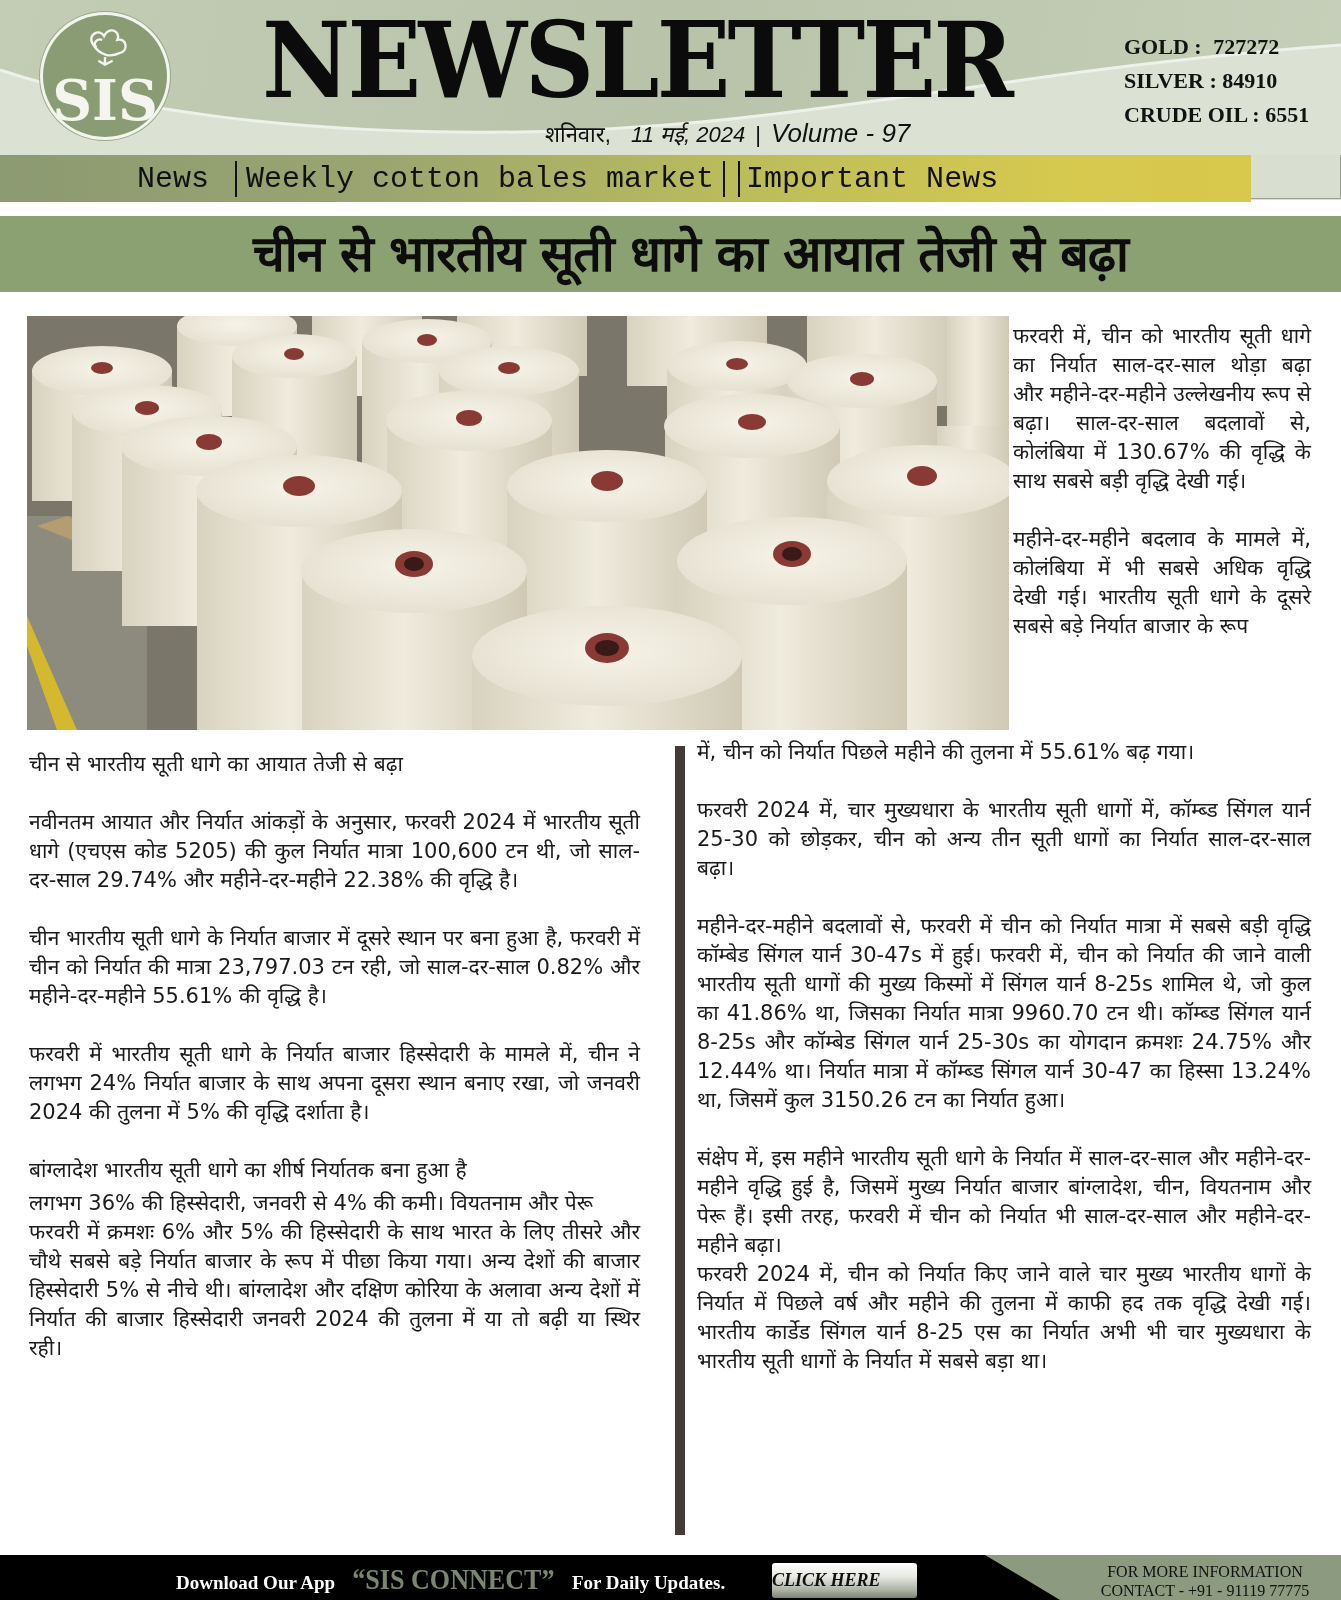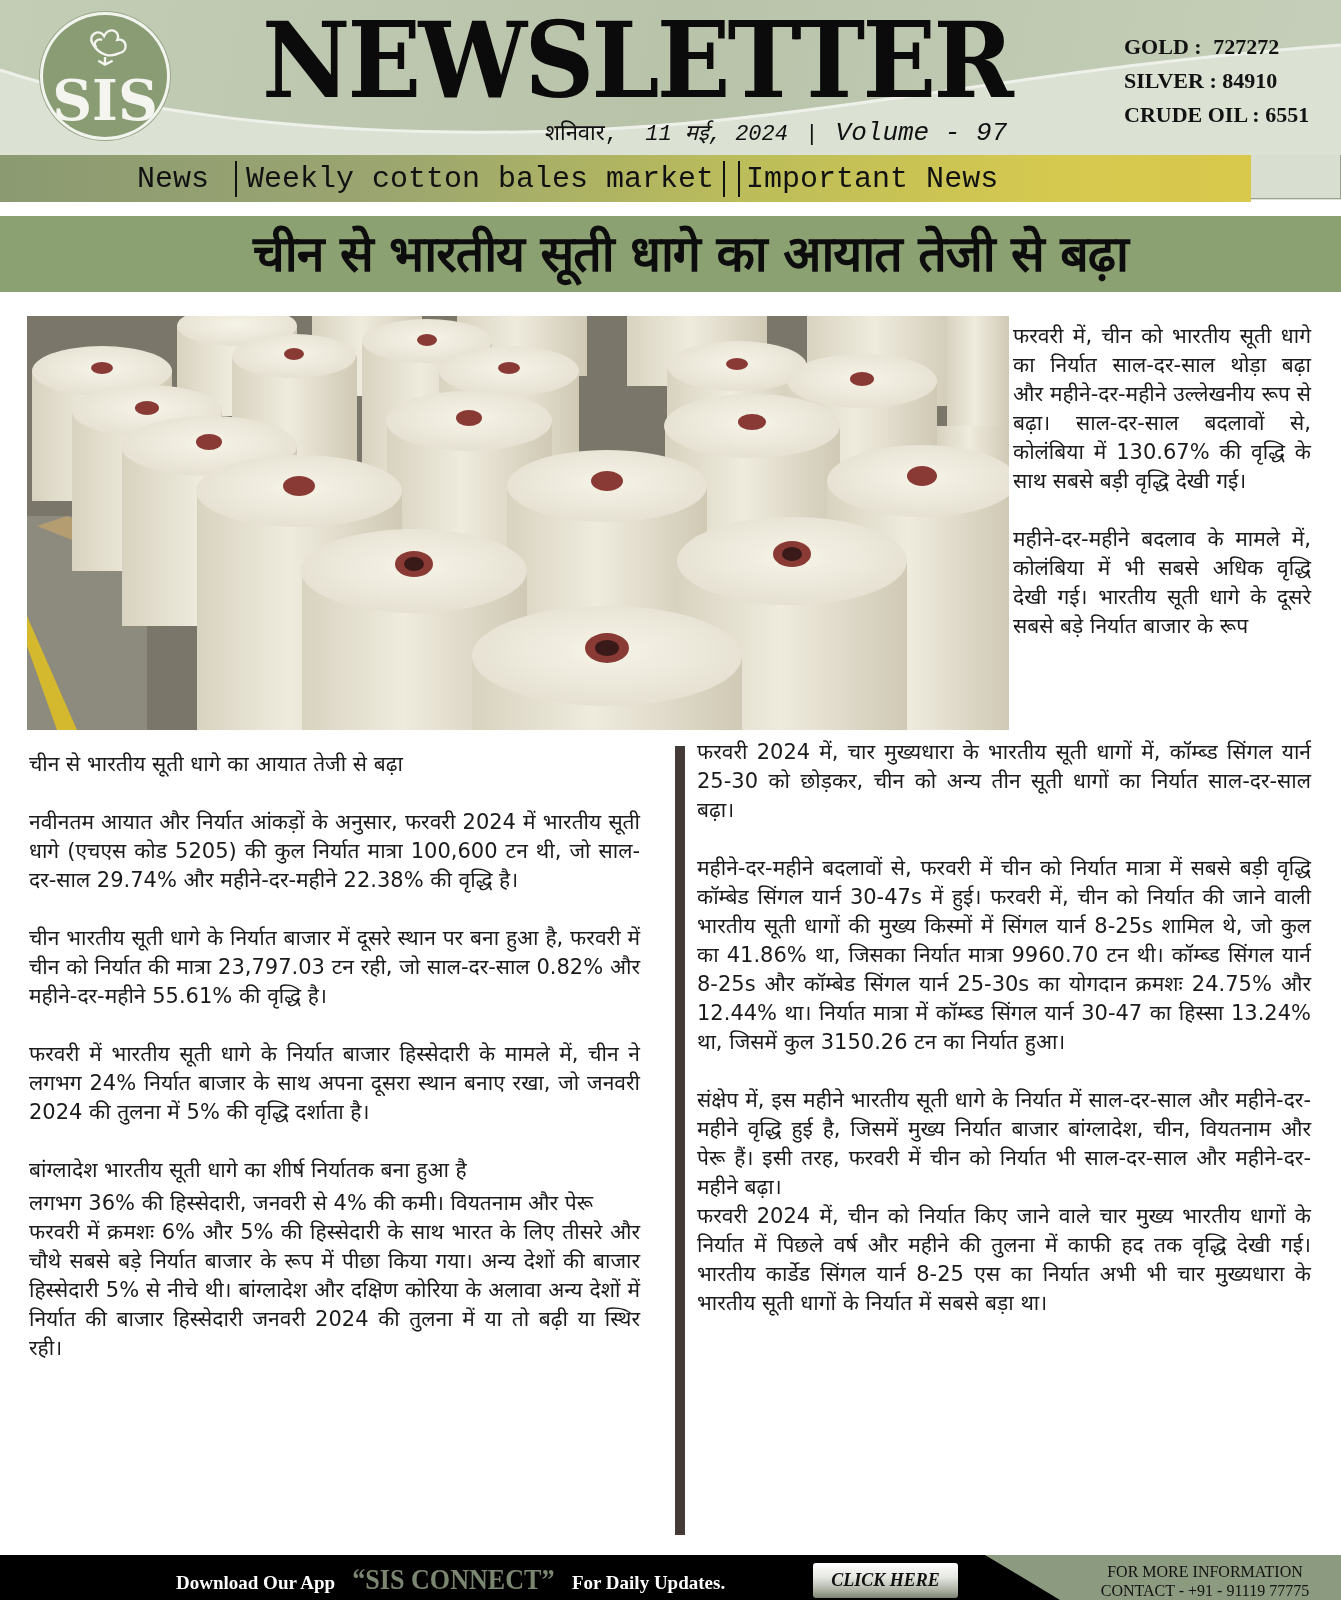--- a/index.html
+++ b/index.html
@@ -23,21 +23,21 @@
   .logo svg { width: 100%; height: 100%; }
   .title {
     position: absolute; left: 262px; top: 6px; width: 720px; height: 110px;
     font-family: "DejaVu Serif", serif; font-weight: bold;
     font-size: 104px; line-height: 110px; color: #0b0b0b;
     letter-spacing: -3px; transform: scaleX(0.93); transform-origin: left center;
     white-space: nowrap;
   }
   .dateline {
     position: absolute; left: 545px; top: 116px; height: 34px;
-    font-family: Liberation Mono, monospace; font-size: 22px; line-height: 34px;
+    font-family: Liberation Sans, sans-serif; font-size: 22px; line-height: 34px;
     color: #111; white-space: nowrap; font-style: italic;
   }
   .dateline .day { font-style: normal; }
   .dateline .sep { font-style: normal; margin: 0 4px; }
   .dateline .vol { font-size: 26px; }
   .rates {
     position: absolute; left: 1124px; top: 30px; width: 210px;
     font-family: "Liberation Serif", serif; font-weight: bold; font-size: 22px;
     line-height: 34px; color: #121212; white-space: nowrap;
   }
@@ -120,25 +120,25 @@
     position: absolute; left: 176px; top: 1560px; height: 38px;
     display: flex; align-items: baseline; white-space: nowrap;
     font-family: "Liberation Serif", serif; font-weight: bold; color: #fff;
     font-size: 19px; line-height: 38px;
   }
   .app-name {
     font-size: 29px; color: #7a8670; margin: 0 6px; font-weight: bold;
     transform: scaleX(0.9); display: inline-block;
   }
   .click-btn {
-    position: absolute; left: 813px; top: 1563px; width: 145px; height: 35px;
+    position: absolute; left: 772px; top: 1563px; width: 145px; height: 35px;
     border-radius: 3px;
     background: linear-gradient(180deg, #ffffff 0%, #e6e8e2 40%, #a8ad9f 80%, #7b8373 100%);
     font-family: "Liberation Serif", serif; font-weight: bold; font-style: italic;
-    font-size: 18px; line-height: 35px; text-align: center; color: #111;
+    font-size: 18px; line-height: 35px; text-align: left; color: #111;
     cursor: pointer;
   }
   .contact {
     position: absolute; left: 1080px; top: 1562px; width: 250px;
     text-align: center;
     font-family: "Liberation Serif", serif; font-size: 16px; line-height: 19px; color: #111;
     white-space: nowrap;
   }
 </style>
 </head>
@@ -308,20 +308,21 @@
   <p>चीन भारतीय सूती धागे के निर्यात बाजार में दूसरे स्थान पर बना हुआ है, फरवरी में चीन को निर्यात की मात्रा 23,797.03 टन रही, जो साल-दर-साल 0.82% और महीने-दर-महीने 55.61% की वृद्धि है।</p>
   <p>फरवरी में भारतीय सूती धागे के निर्यात बाजार हिस्सेदारी के मामले में, चीन ने लगभग 24% निर्यात बाजार के साथ अपना दूसरा स्थान बनाए रखा, जो जनवरी 2024 की तुलना में 5% की वृद्धि दर्शाता है।</p>
   <p style="margin-bottom:4px;text-align:left;">बांग्लादेश भारतीय सूती धागे का शीर्ष निर्यातक बना हुआ है</p>
   <p style="margin-bottom:0;">लगभग 36% की हिस्सेदारी, जनवरी से 4% की कमी। वियतनाम और पेरू</p>
   <p>फरवरी में क्रमशः 6% और 5% की हिस्सेदारी के साथ भारत के लिए तीसरे और चौथे सबसे बड़े निर्यात बाजार के रूप में पीछा किया गया। अन्य देशों की बाजार हिस्सेदारी 5% से नीचे थी। बांग्लादेश और दक्षिण कोरिया के अलावा अन्य देशों में निर्यात की बाजार हिस्सेदारी जनवरी 2024 की तुलना में या तो बढ़ी या स्थिर रही।</p>
 </div>
 
 <div class="divider"></div>
 
 <div class="right-col body-text">
+  <p>में, चीन को निर्यात पिछले महीने की तुलना में 55.61% बढ़ गया।</p>
   <p>फरवरी 2024 में, चार मुख्यधारा के भारतीय सूती धागों में, कॉम्ब्ड सिंगल यार्न 25-30 को छोड़कर, चीन को अन्य तीन सूती धागों का निर्यात साल-दर-साल बढ़ा।</p>
   <p>महीने-दर-महीने बदलावों से, फरवरी में चीन को निर्यात मात्रा में सबसे बड़ी वृद्धि कॉम्बेड सिंगल यार्न 30-47s में हुई। फरवरी में, चीन को निर्यात की जाने वाली भारतीय सूती धागों की मुख्य किस्मों में सिंगल यार्न 8-25s शामिल थे, जो कुल का 41.86% था, जिसका निर्यात मात्रा 9960.70 टन थी। कॉम्ब्ड सिंगल यार्न 8-25s और कॉम्बेड सिंगल यार्न 25-30s का योगदान क्रमशः 24.75% और 12.44% था। निर्यात मात्रा में कॉम्ब्ड सिंगल यार्न 30-47 का हिस्सा 13.24% था, जिसमें कुल 3150.26 टन का निर्यात हुआ।</p>
   <p class="tight">संक्षेप में, इस महीने भारतीय सूती धागे के निर्यात में साल-दर-साल और महीने-दर-महीने वृद्धि हुई है, जिसमें मुख्य निर्यात बाजार बांग्लादेश, चीन, वियतनाम और पेरू हैं। इसी तरह, फरवरी में चीन को निर्यात भी साल-दर-साल और महीने-दर-महीने बढ़ा।</p>
   <p>फरवरी 2024 में, चीन को निर्यात किए जाने वाले चार मुख्य भारतीय धागों के निर्यात में पिछले वर्ष और महीने की तुलना में काफी हद तक वृद्धि देखी गई। भारतीय कार्डेड सिंगल यार्न 8-25 एस का निर्यात अभी भी चार मुख्यधारा के भारतीय सूती धागों के निर्यात में सबसे बड़ा था।</p>
 </div>
 
 <div class="footer"></div>
 <div class="footer-green"></div>
 <div class="app-promo">
   <span>Download Our App</span>

